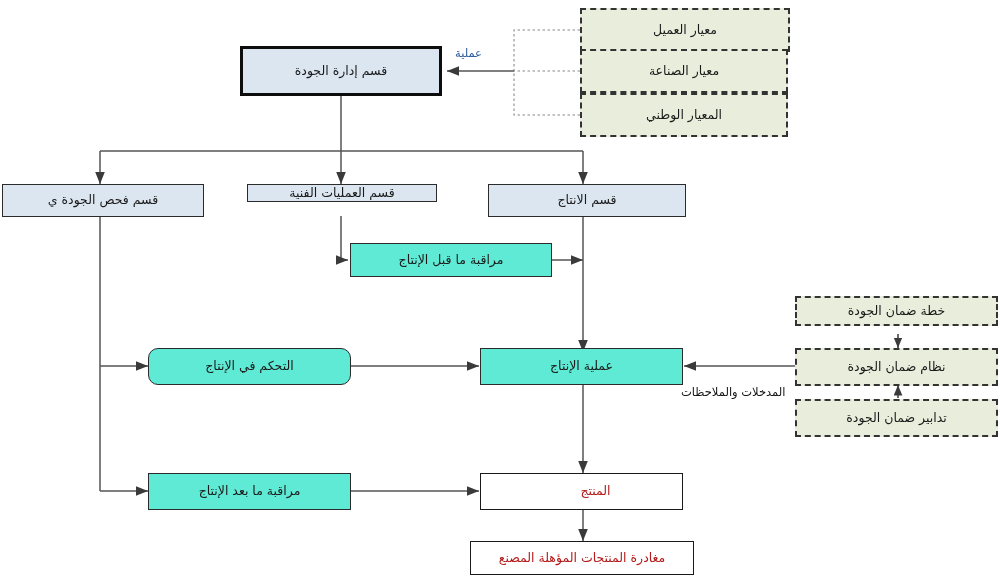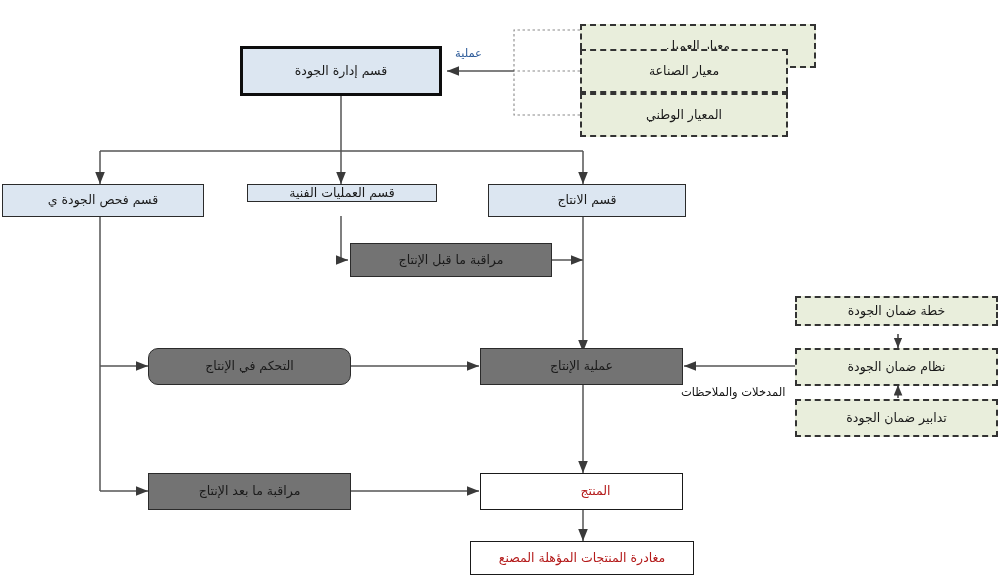--- a/index.html
+++ b/index.html
@@ -30,21 +30,21 @@
   }
   .n-blue {
     background: #DCE6F1;
     border: 1.6px solid #2b2b2b;
   }
   .n-blue-heavy {
     background: #DCE6F1;
     border: 3.6px solid #0d0d0d;
   }
   .n-orange {
-    background: #737373;
+    background: #5eead4;
     border: 1.6px solid #2b2b2b;
   }
   .n-green-dashed {
     background: #E9EEDC;
     border: 2.4px dashed #333333;
   }
   .n-white-red {
     background: #ffffff;
     border: 1.8px solid #1a1a1a;
     color: #B41B1B;
@@ -114,21 +114,21 @@
 
     <path d="M351,491 L479,491" stroke="#555555" stroke-width="1.5" fill="none" marker-end="url(#arrow)"></path>
 
     <path d="M583,510 L583,541" stroke="#555555" stroke-width="1.5" fill="none" marker-end="url(#arrow)"></path>
   </svg>
 
   <div class="node n-blue-heavy" style="left:240px; top:46px; width:202px; height:50px;">
     <span>قسم إدارة الجودة</span>
   </div>
 
-  <div class="node n-green-dashed" style="left:580px; top:24px; width:236px; height:44px;align-items:center;">
+  <div class="node n-green-dashed" style="left:580px; top:8px; width:210px; height:44px;align-items:center;">
     <span>معيار العميل</span>
   </div>
   <div class="node n-green-dashed" style="left:580px; top:49px; width:208px; height:44px;">
     <span>معيار الصناعة</span>
   </div>
   <div class="node n-green-dashed" style="left:580px; top:93px; width:208px; height:44px;">
     <span>المعيار الوطني</span>
   </div>
 
   <div class="edge-label lbl-blue" style="left:455px; top:46px;">عملية</div>

